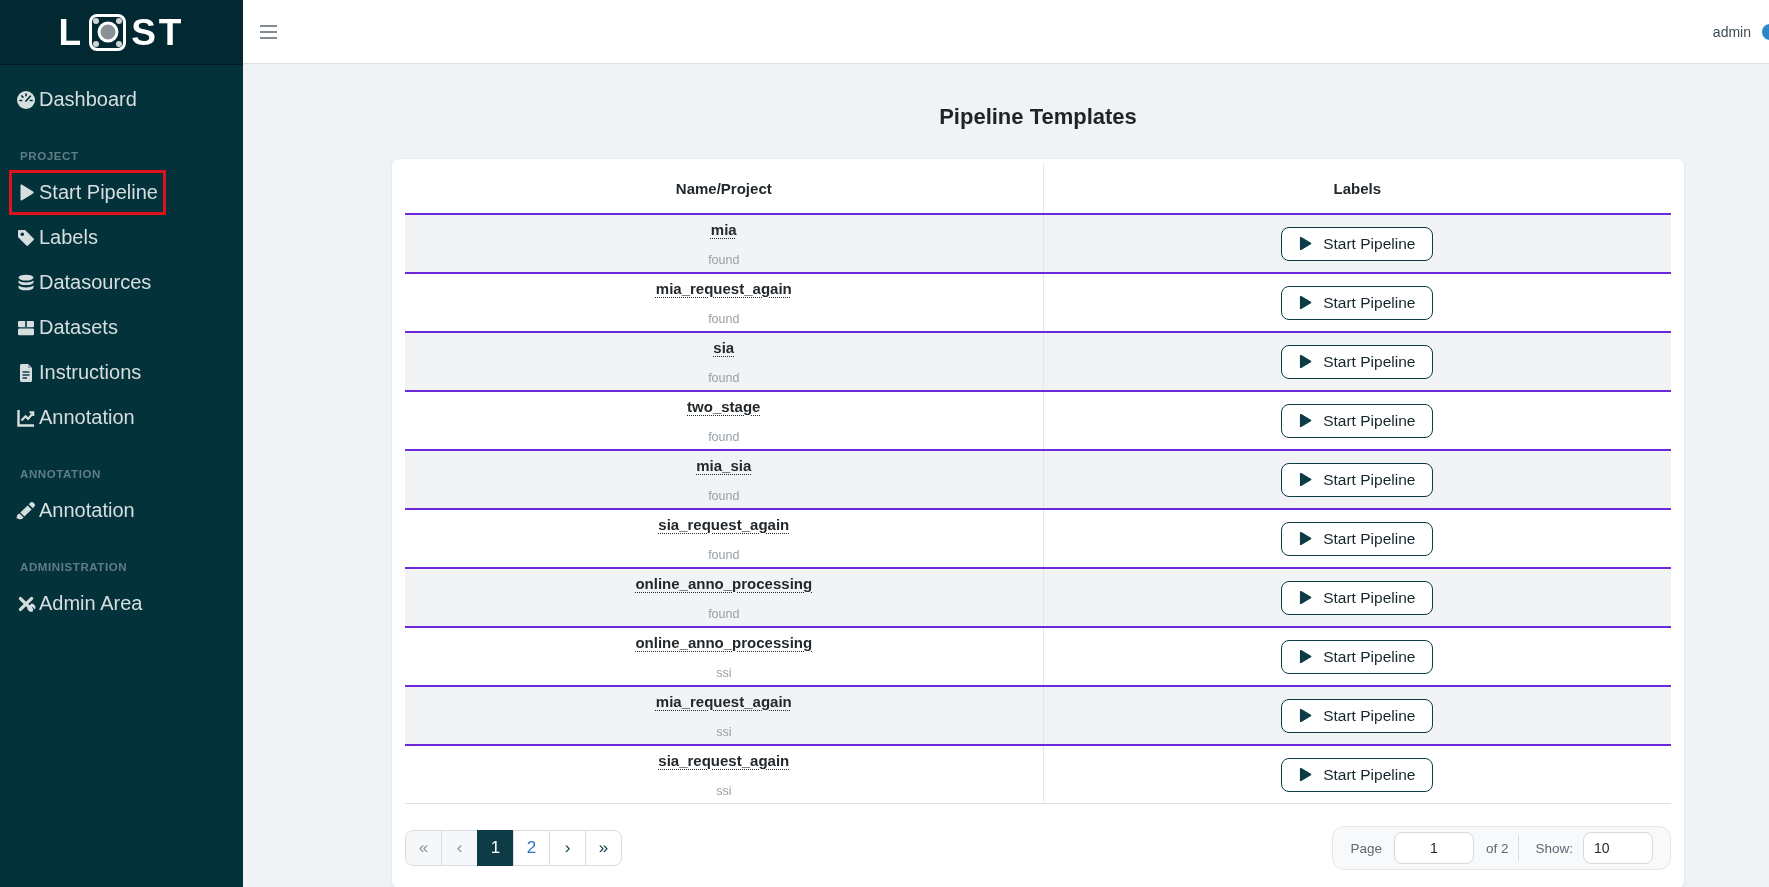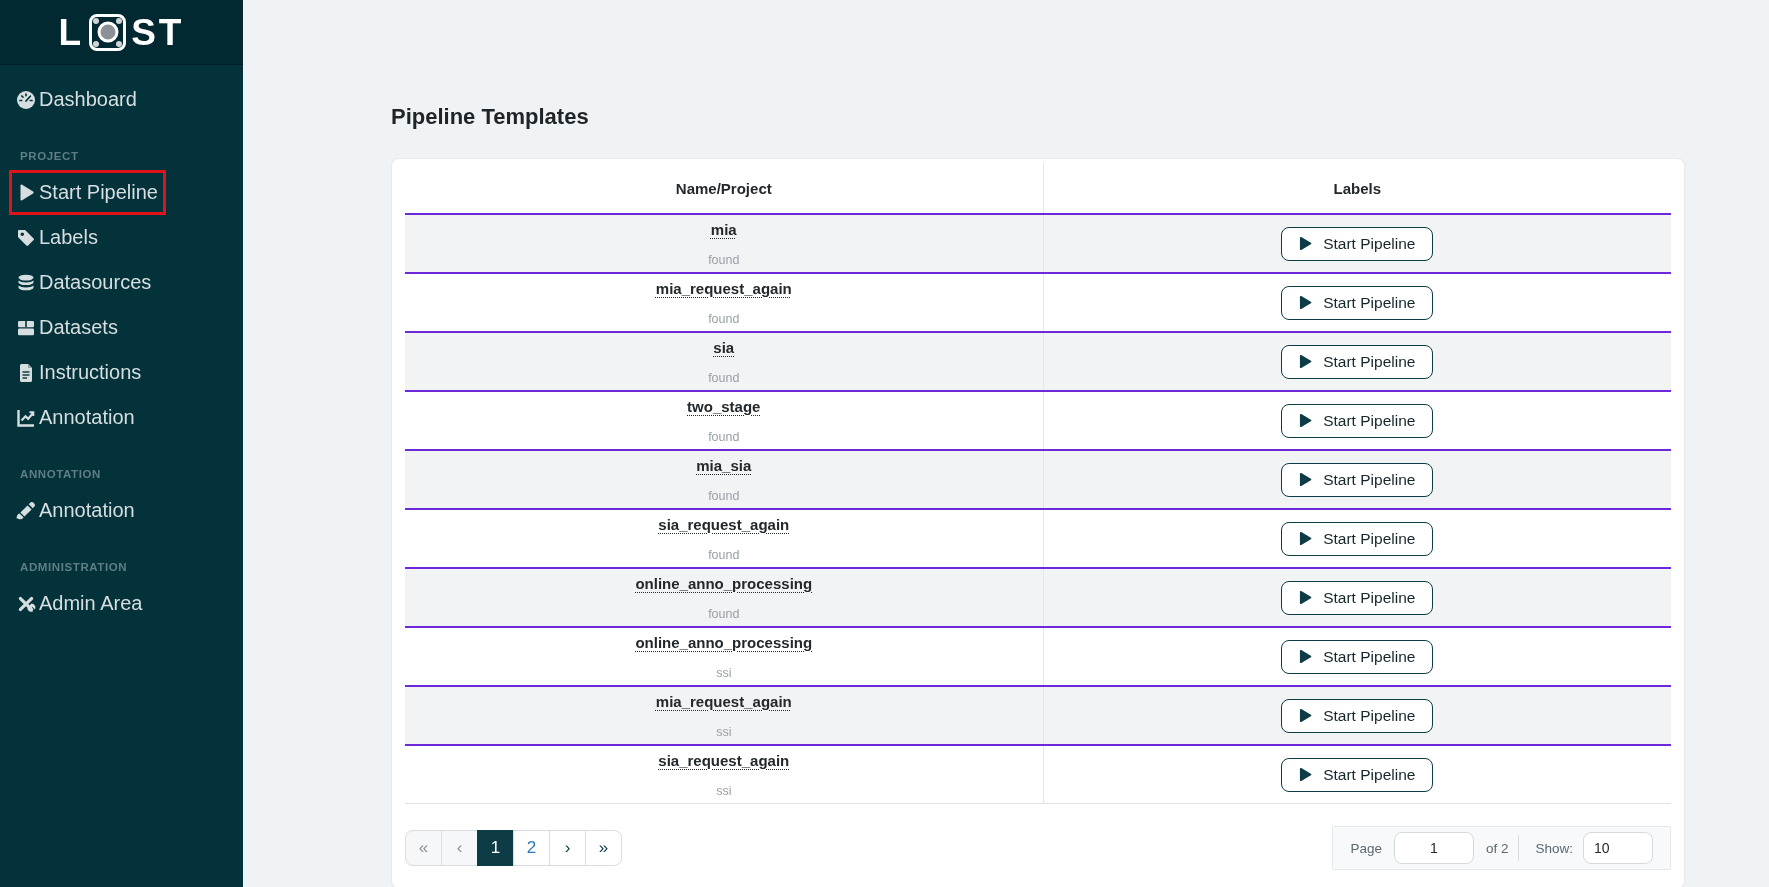--- a/index.html
+++ b/index.html
@@ -27,21 +27,21 @@
   .topbar{position:absolute;left:243px;top:0;width:1526px;height:64px;background:#ffffff;border-bottom:1px solid #dadfe3;box-sizing:border-box;display:flex;align-items:center;justify-content:space-between;overflow:hidden;z-index:4;}
   .hamburger{margin-left:17px;width:20px;height:16px;display:flex;flex-direction:column;justify-content:center;gap:4px;cursor:pointer;}
   .hamburger span{display:block;width:17px;height:2px;background:#848c92;}
   .topbar-right{display:flex;align-items:center;}
   .username{font-size:14px;color:#3e4b54;cursor:pointer;}
   .avatar{width:16px;height:16px;border-radius:50%;background:#2e86c8;margin-left:11px;margin-right:-9px;cursor:pointer;}
 
   
   .content{position:absolute;left:243px;top:64px;width:1526px;height:823px;}
   .container{margin-left:148px;width:1294px;}
-  .page-title{margin-top:40px;font-size:22px;font-weight:700;color:#1f2428;}
+  .page-title{margin-top:40px;font-size:22px;font-weight:700;color:#1f2428;text-align:center;}
 
   .card{margin-top:28px;background:#fff;border:1px solid #e8ebee;border-radius:8px;box-shadow:0 1px 2px rgba(0,0,0,.04);padding:4px 13px 18px 13px;box-sizing:border-box;}
 
   table.tpl{width:100%;border-collapse:collapse;}
   .tpl th{height:48px;font-size:15px;font-weight:700;color:#23282c;text-align:center;}
   .tpl td{height:57px;text-align:center;border-top:2px solid #6d28d9;padding:0;}
   .tpl tr:last-child td{border-bottom:1px solid #dee2e6;}
   .tpl .colstart{border-left:1px solid #e3e7ea;width:49.6%;}
   .tpl tr.alt td{background:#f2f3f5;}
   .row-name{display:inline-block;font-weight:700;font-size:15px;color:#23282c;text-decoration:underline dotted;text-decoration-thickness:1px;text-underline-offset:3px;}
@@ -53,21 +53,21 @@
   
   .pager-row{display:flex;justify-content:space-between;align-items:center;margin-top:22px;}
   .pager{display:inline-flex;}
   .pager button{width:37px;height:36px;margin-left:-1px;border:1px solid #d9dde2;background:#fff;display:flex;align-items:center;justify-content:center;font-family:"Liberation Sans",sans-serif;font-size:17px;color:#0d3c46;cursor:pointer;padding:0;}
   .pager button:first-child{border-radius:8px 0 0 8px;margin-left:0;}
   .pager button:last-child{border-radius:0 8px 8px 0;}
   .pager button.disabled{background:#f6f7f8;color:#8a9197;}
   .pager button.active{background:#0d3c46;border-color:#0d3c46;color:#fff;}
   .pager button.link{color:#3178b5;}
 
-  .page-controls{display:flex;align-items:center;background:#f8f9fa;border:1px solid #e4e8eb;border-radius:2px;height:44px;box-sizing:border-box;padding:0 17px;}
+  .page-controls{display:flex;align-items:center;background:#f8f9fa;border:1px solid #e4e8eb;border-radius:12px;height:44px;box-sizing:border-box;padding:0 17px;}
   .pc-label{font-size:13.5px;color:#5c6873;}
   .page-input{width:80px;height:32px;margin:0 12px;border:1px solid #d5dade;border-radius:8px;background:#fff;text-align:center;font-family:"Liberation Sans",sans-serif;font-size:14px;color:#23282c;box-sizing:border-box;}
   .pc-divider{width:1px;height:26px;background:#d9dde2;margin:0 16px 0 10px;}
   .show-select{width:70px;height:32px;margin-left:10px;border:1px solid #d5dade;border-radius:8px;background:#fff;display:flex;align-items:center;justify-content:space-between;padding:0 10px;font-size:14px;color:#23282c;cursor:pointer;box-sizing:border-box;gap:48px;}
 </style>
 </head>
 <body>
 
 <div id="app">
 
@@ -195,20 +195,31 @@
               <rect x="8.4" y="0.5" width="3.2" height="19" rx="1.4" transform="rotate(-45 10 10)"></rect>
               <path d="M15.5 9.5a4 4 0 0 1 3.4 5.9l-2.4-2.4-1.8 1.8 2.4 2.4a4 4 0 0 1-5.9-3.4" fill="#d7dee0"></path>
             </svg>
         </span>
         <span class="nav-label">Admin Area</span>
       </div>
 
     </div>
   </div>
 
+  <div class="topbar">
+    <div class="hamburger">
+        <span></span>
+        <span></span>
+        <span></span>
+      </div>
+    <div class="topbar-right">
+      <span class="username">admin</span>
+      <span class="avatar"></span>
+    </div>
+  </div>
 
   <div class="content">
     <div class="container">
       <div class="page-title">Pipeline Templates</div>
 
       <div class="card">
         <table class="tpl">
           <thead>
             <tr>
               <th>Name/Project</th>

